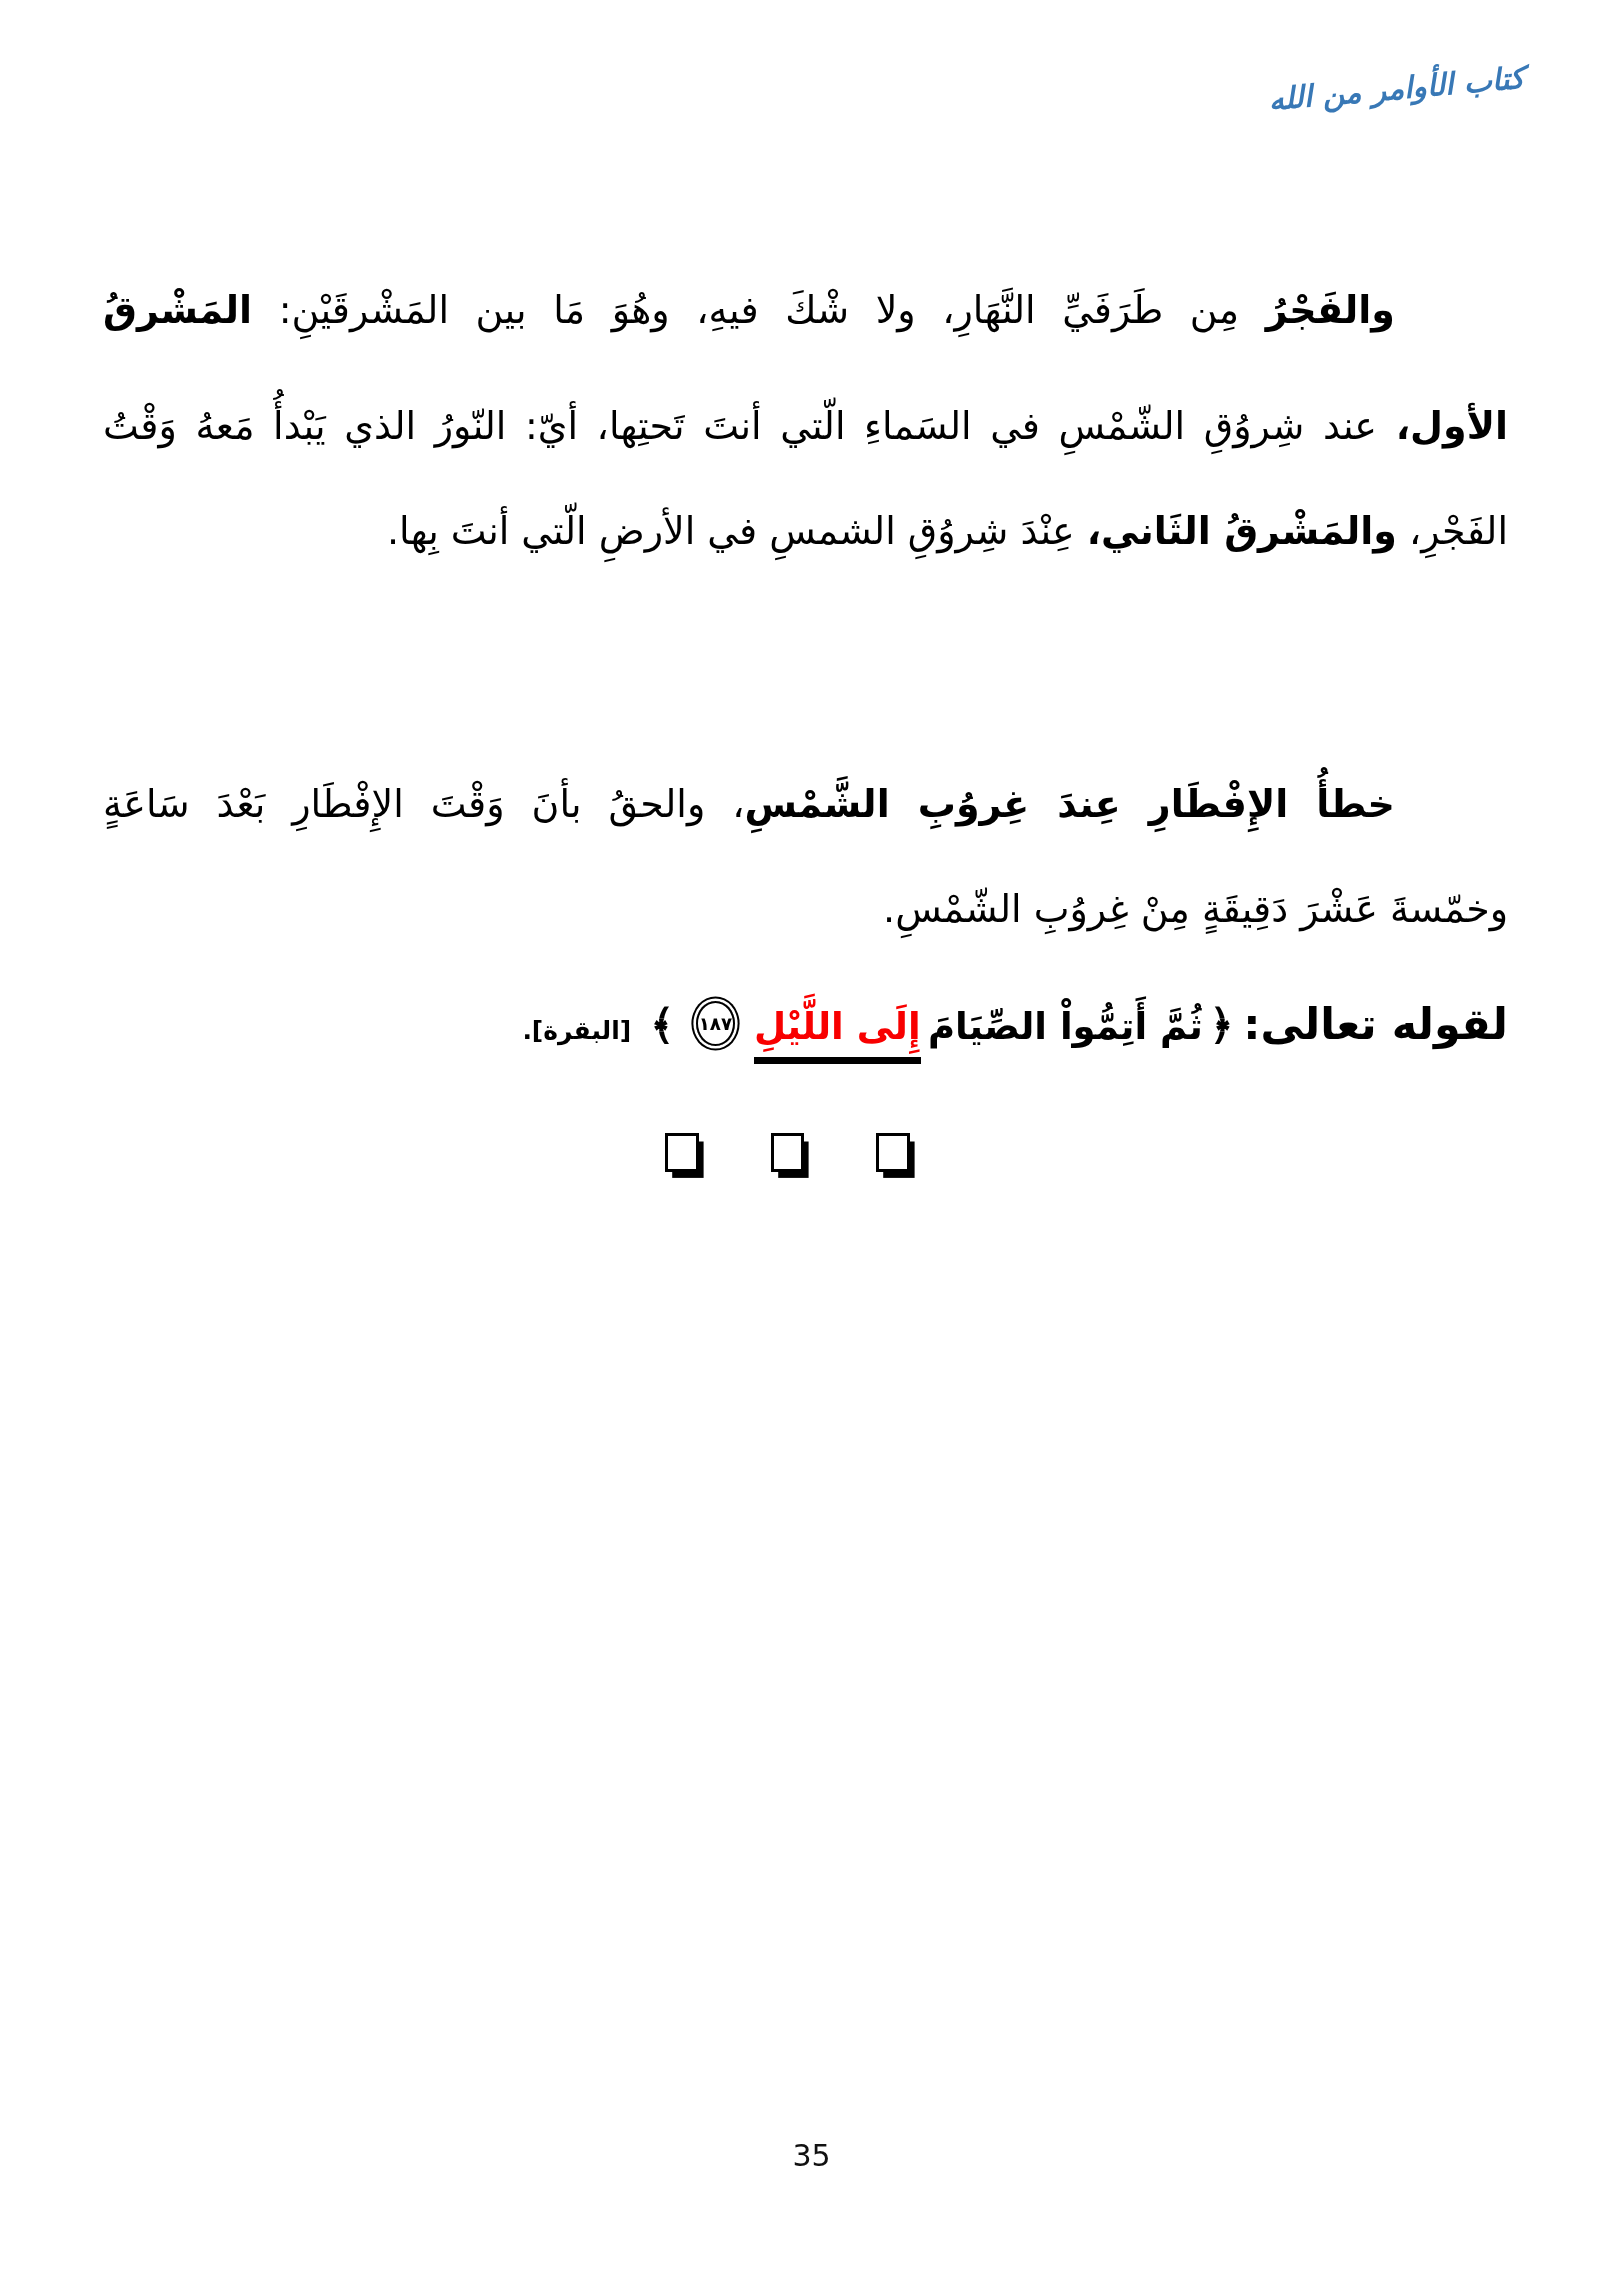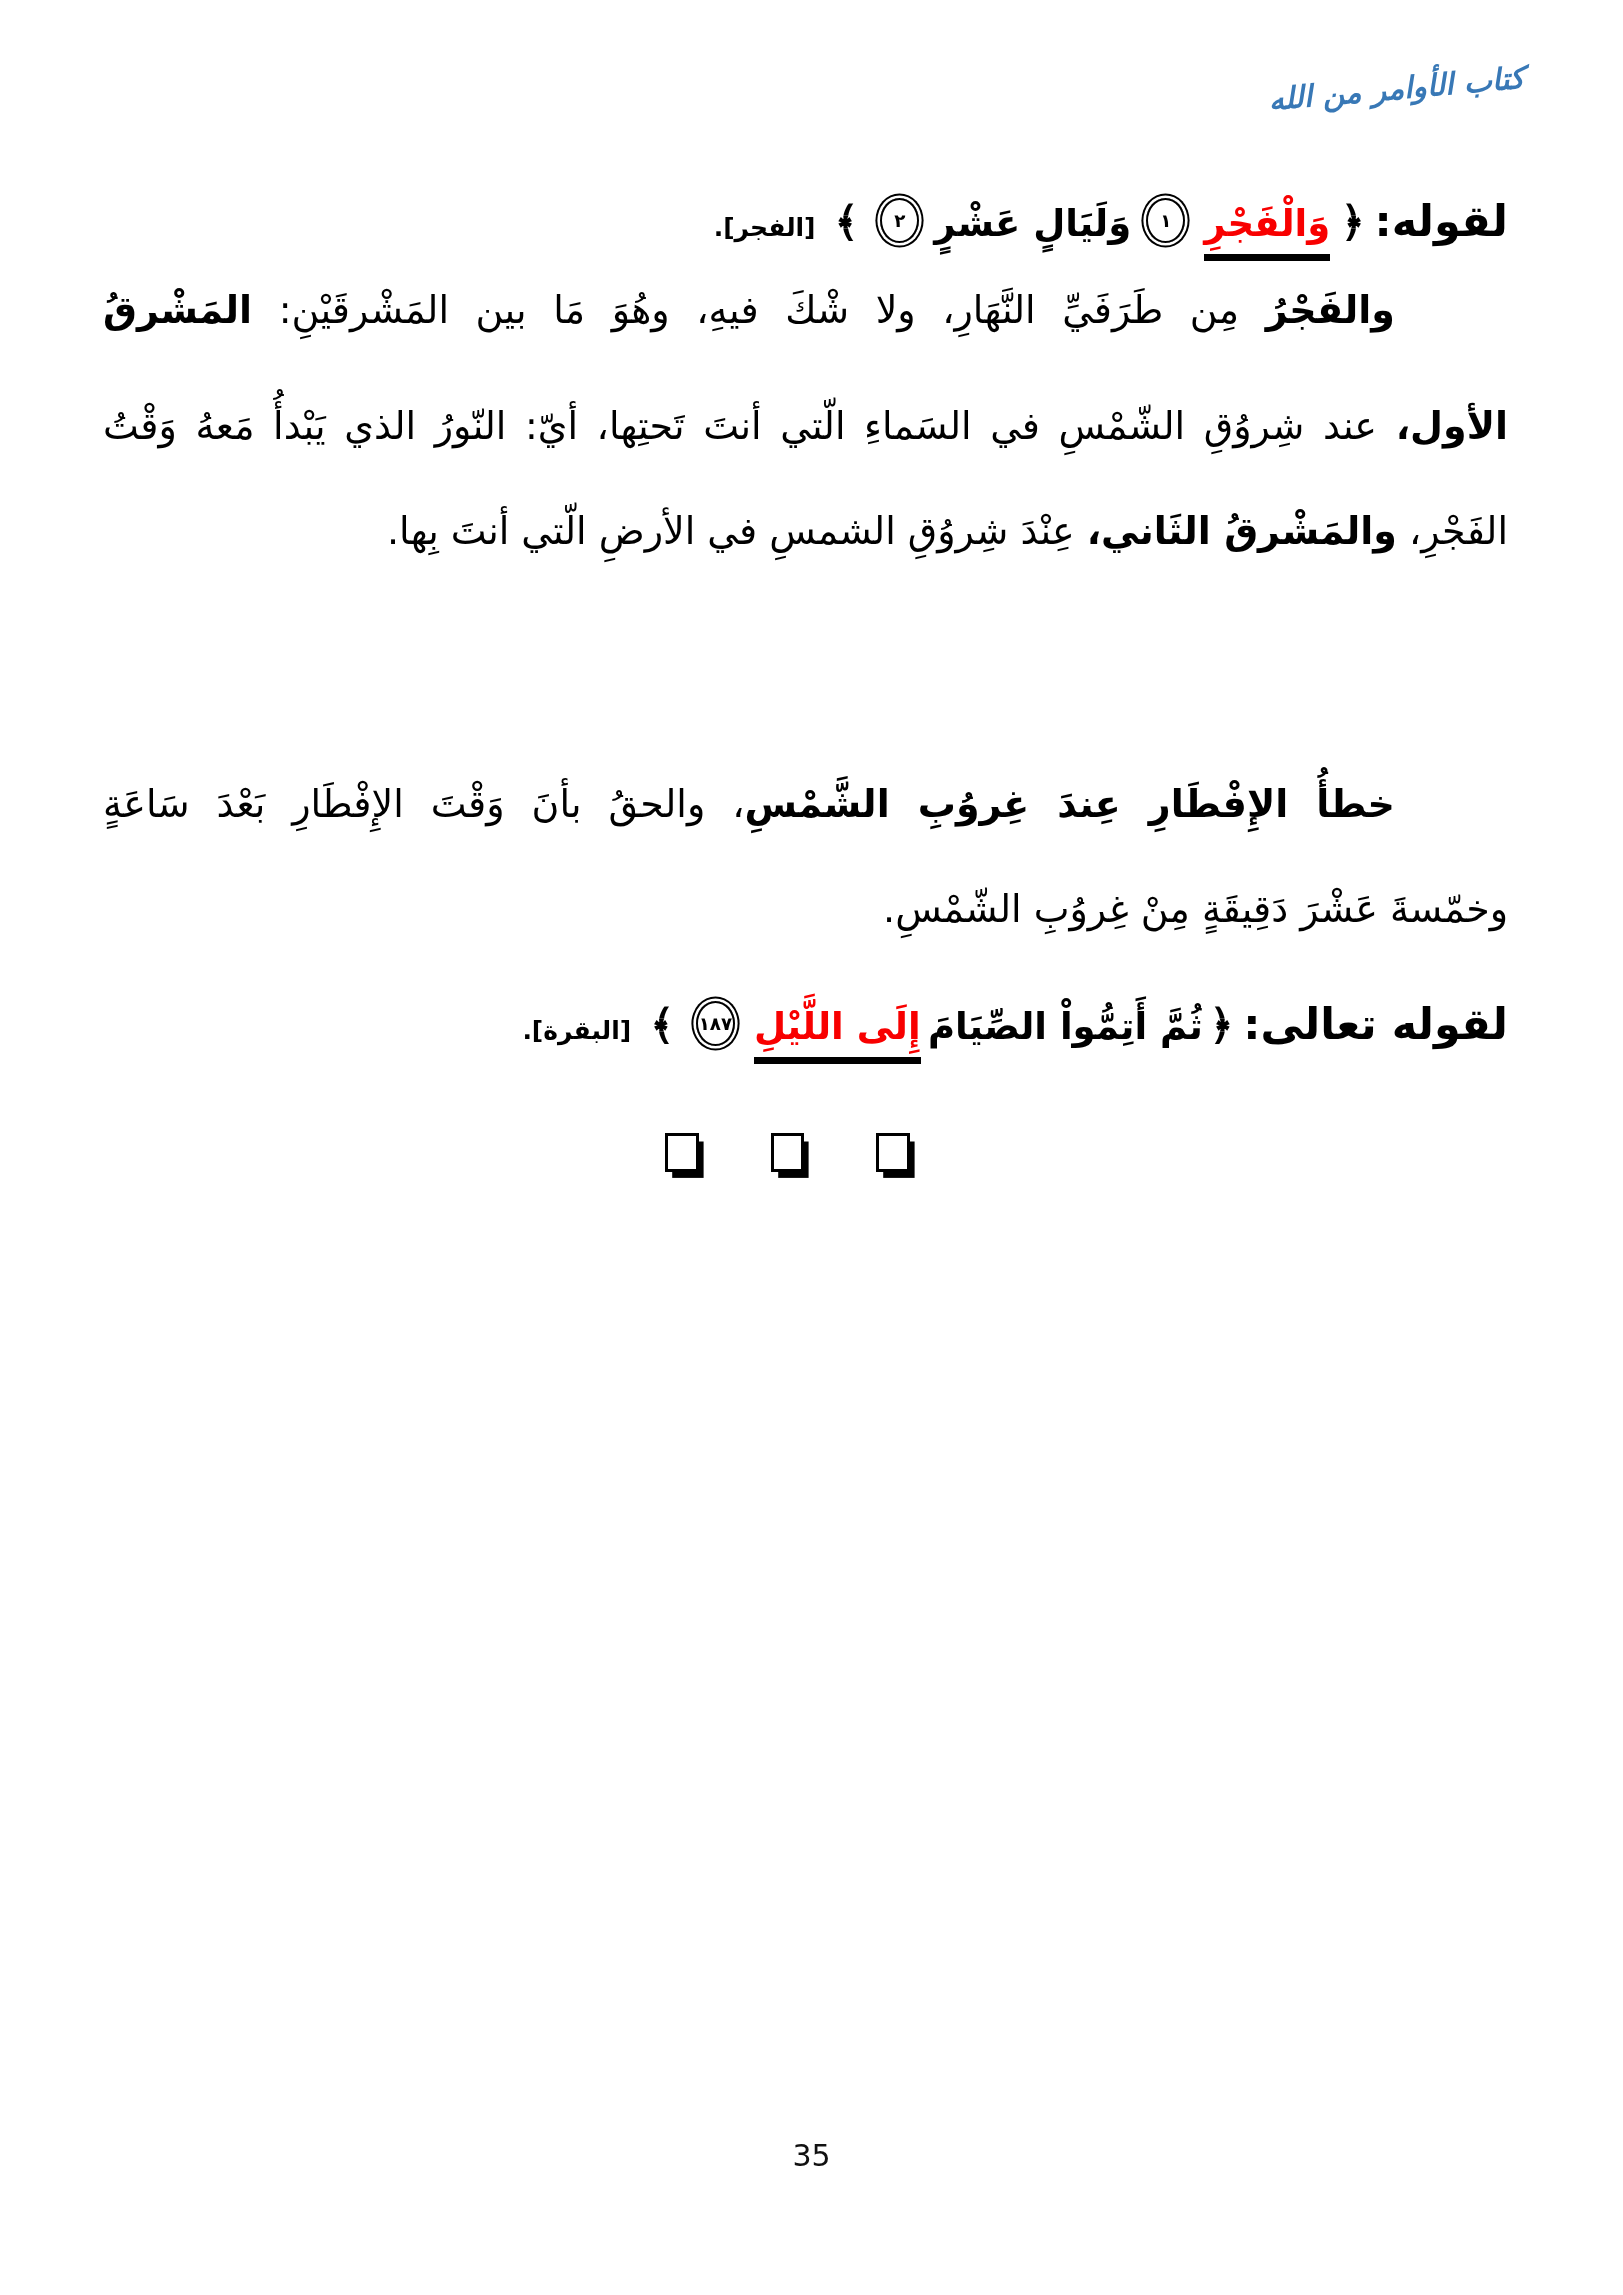--- a/index.html
+++ b/index.html
@@ -77,29 +77,20 @@
     direction:ltr;
   }
 </style>
 </head>
 <body>
 
 <div id="page">
 
   <div class="callig">كتاب الأوامر من الله</div>
 
-  <div class="quote" style="top:175px;">
-    <span class="lbl">لقوله:</span>
-    <span class="bracket">﴿</span><span class="verse red">وَالْفَجْرِ</span>
-    <span class="medallion">١</span>
-    <span class="verse">وَلَيَالٍ عَشْرٍ</span>
-    <span class="medallion">٢</span>
-    <span class="bracket">﴾</span>
-    <span class="src">[الفجر].</span>
-  </div>
 
   <div class="pline indent" style="top:258px;"><b>والفَجْرُ</b><span> مِن طَرَفَيِّ النَّهَارِ، ولا شْكَ فيهِ، وهُوَ مَا بين المَشْرقَيْنِ: </span><b>المَشْرقُ</b></div>
   <div class="pline lastline" style="top:479px;"><span>الفَجْرِ، </span><b>والمَشْرقُ الثَاني،</b><span> عِنْدَ شِروُقِ الشمسِ في الأرضِ الّتي أنتَ بِها.</span></div>
   <div class="pline" style="top:374px;"><b>الأول،</b><span> عند شِروُقِ الشّمْسِ في السَماءِ الّتي أنتَ تَحتِها، أيّ: النّورُ الذي يَبْدأُ مَعهُ وَقْتُ</span></div>
 
 
   <div class="pline lastline" style="top:857px;"><span>وخمّسةَ عَشْرَ دَقِيقَةٍ مِنْ غِروُبِ الشّمْسِ.</span></div>
   <div class="pline indent" style="top:752px;"><b>خطأُ الإِفْطَارِ عِندَ غِروُبِ الشَّمْسِ</b><span>، والحقُ بأنَ وَقْتَ الإِفْطَارِ بَعْدَ سَاعَةٍ</span></div>
 
   <div class="quote" style="top:978px;">

